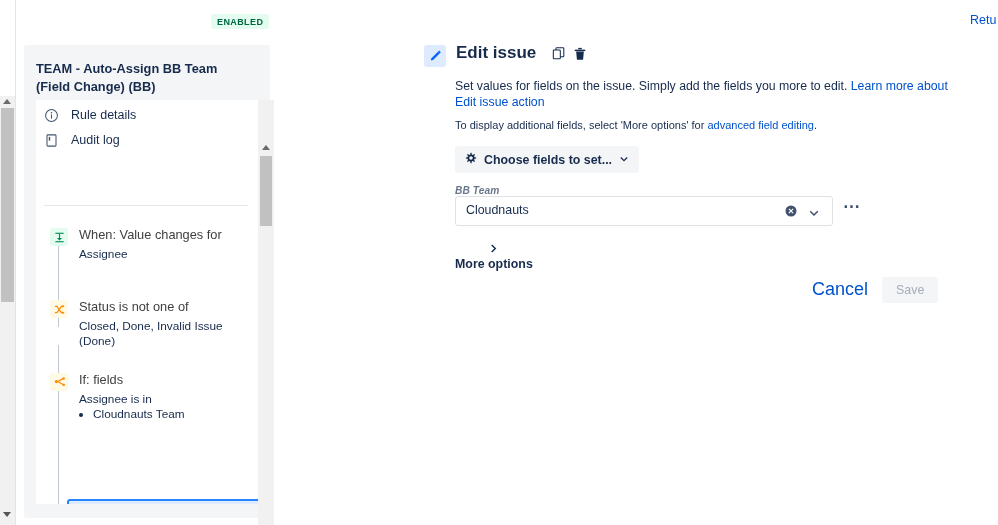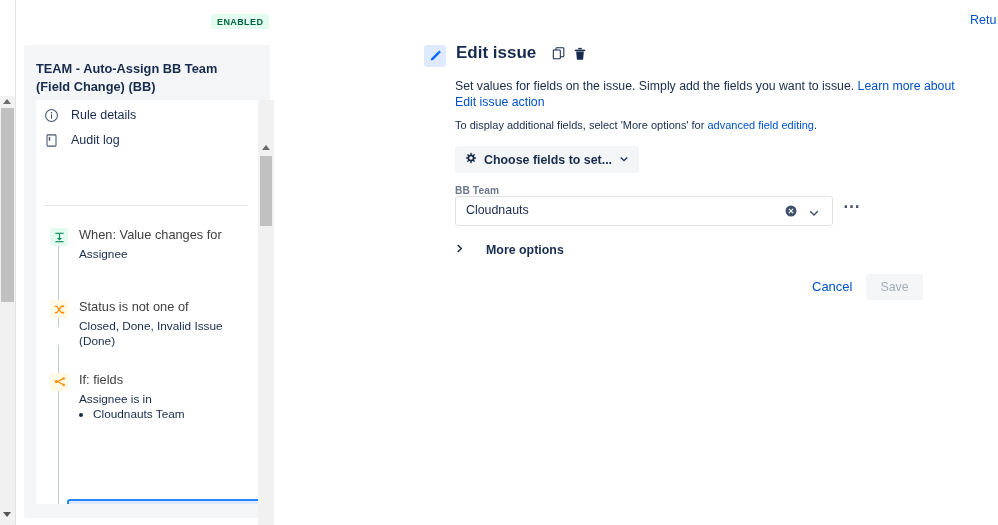--- a/index.html
+++ b/index.html
@@ -195,52 +195,52 @@
     position: absolute; left: 31px; top: 101px;
     height: 27px; padding: 0 10px 0 9px;
     background: #f4f5f7; border: none; border-radius: 3px;
     display: flex; align-items: center; gap: 7px;
     font-size: 12.4px; font-weight: bold; color: #172b4d;
     font-family: "Liberation Sans", sans-serif; cursor: pointer;
   }
 
   .field-label {
     position: absolute; left: 31px; top: 140px;
-    font-size: 10.2px; font-weight: bold; color: #6b778c; letter-spacing: 0.1px;
+    font-size: 10.2px; font-weight: bold; color: #6b778c; letter-spacing: 0.1px; font-style: italic;
   }
   .field-box {
     position: absolute; left: 31px; top: 151px;
     width: 378px; height: 30px;
     background: #ffffff; border: 1.5px solid #dfe1e6; border-radius: 3px;
   }
   .field-box .val {
     position: absolute; left: 10px; top: 6px;
     font-size: 12.4px; color: #172b4d;
   }
   .field-box .clear { position: absolute; right: 34px; top: 7px; cursor: pointer; }
   .field-box .chev  { position: absolute; right: 12px; top: 8px; cursor: pointer; }
   .field-more {
     position: absolute; left: 419px; top: 157px;
     font-size: 17px; font-weight: bold; color: #42526e;
     letter-spacing: 1px; cursor: pointer; line-height: 10px;
   }
 
   .more-options {
     position: absolute; left: 31px; top: 198px;
-    display: flex; align-items: center; gap: 22px;
-    font-size: 12.4px; font-weight: bold; color: #172b4d; cursor: pointer;
+    display: flex; align-items: center; gap: 0;
+    font-size: 12.4px; font-weight: bold; color: #172b4d; cursor: pointer; flex-direction: column;
   }
 
   .footer-btns {
     position: absolute; left: 380px; top: 228px;
     display: flex; align-items: center; gap: 6px;
   }
   .btn-cancel {
     background: transparent; border: none;
-    font-size: 13px; color: #0052cc; font-weight: normal;
+    font-size: 18px; color: #0052cc; font-weight: normal;
     font-family: "Liberation Sans", sans-serif;
     padding: 6px 8px; cursor: pointer;
   }
   .btn-save {
     background: #f4f5f7; border: none; border-radius: 3px;
     font-size: 12.4px; color: #a5adba;
     font-family: "Liberation Sans", sans-serif;
     padding: 6px 14px; cursor: default;
   }
 </style>
@@ -377,21 +377,21 @@
           <svg width="14" height="14" viewBox="0 0 16 16">
             <rect x="2" y="3" width="12" height="1.7" fill="#172b4d"></rect>
             <rect x="6" y="1" width="4" height="1.6" fill="#172b4d"></rect>
             <path d="M3.6 5 H12.4 L11.5 14.5 H4.5 Z" fill="#172b4d"></path>
           </svg>
         </span>
       </span>
     </div>
 
     <div class="desc">
-      <span>Set values for fields on the issue. Simply add the fields you want to issue. </span><a class="lnk">Learn more about Edit issue action</a>
+      <span>Set values for fields on the issue. Simply add the fields you more to edit. </span><a class="lnk">Learn more about Edit issue action</a>
     </div>
 
     <div class="desc2">
       <span>To display additional fields, select 'More options' for </span><a class="lnk">advanced field editing</a><span>.</span>
     </div>
 
     <button class="choose-btn">
       <span>
         <svg width="13" height="13" viewBox="0 0 16 16">
           <path d="M8 1 L9.3 1 L9.6 3 L11 3.6 L12.6 2.4 L13.6 3.4 L12.4 5 L13 6.4 L15 6.7 L15 8 L13 8.3 L12.4 9.7 L13.6 11.3 L12.6 12.3 L11 11.1 L9.6 11.7 L9.3 13.7 L8 13.7 L7.7 11.7 L6.3 11.1 L4.7 12.3 L3.7 11.3 L4.9 9.7 L4.3 8.3 L2.3 8 L2.3 6.7 L4.3 6.4 L4.9 5 L3.7 3.4 L4.7 2.4 L6.3 3.6 L7.7 3 Z" fill="#172b4d"></path>

